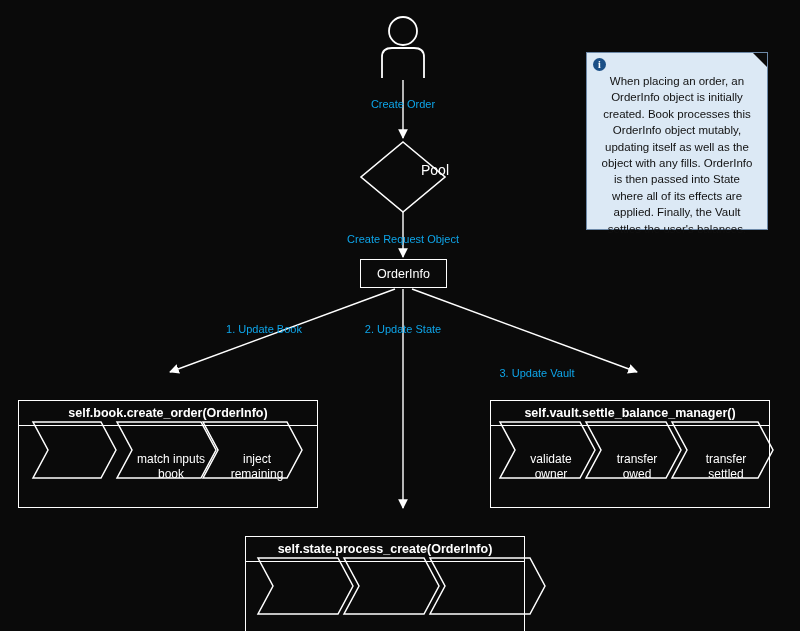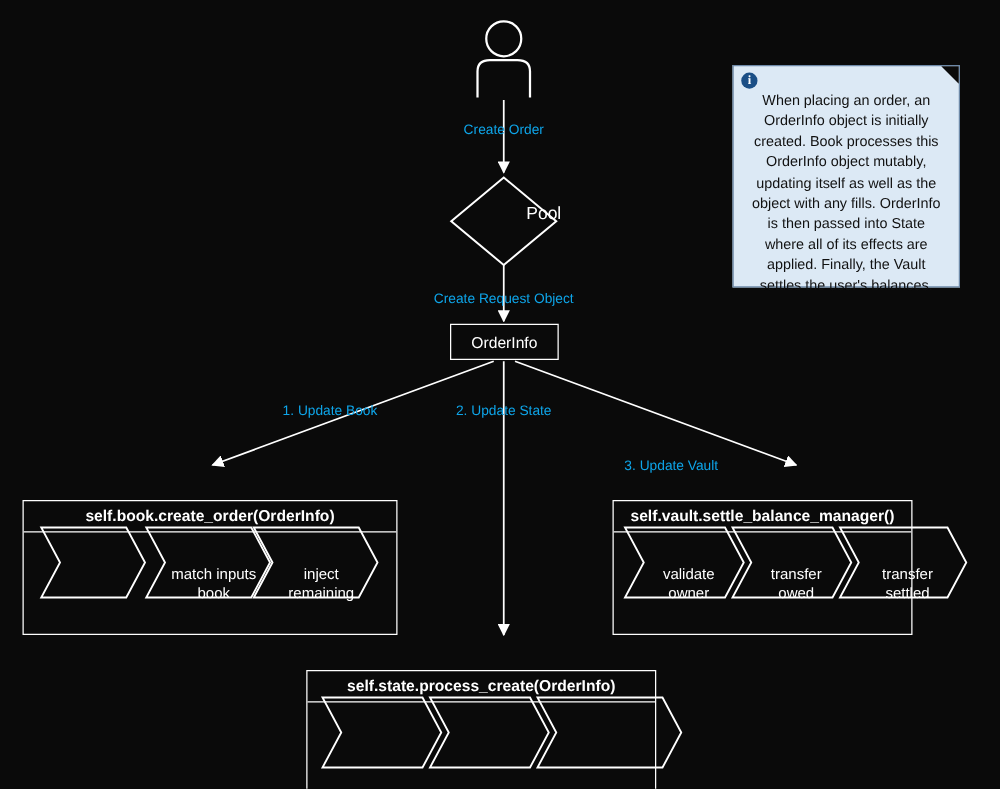--- a/index.html
+++ b/index.html
@@ -139,21 +139,21 @@
     align-items: center;
     justify-content: center;
     text-align: center;
     font-size: 12px;
     line-height: 14.5px;
     box-sizing: border-box;
     padding-left: 12px;
     padding-right: 8px;
   }
   #book-group { left: 18px; top: 376px; width: 300px; height: 108px; }
-  #vault-group { left: 490px; top: 376px; width: 240px; height: 108px; }
+  #vault-group { left: 490px; top: 376px; width: 280px; height: 108px; }
   #state-group { left: 245px; top: 512px; width: 280px; height: 108px; }
 </style>
 </head>
 <body>
 
 <svg id="canvas" viewBox="0 0 800 631">
   <defs>
     <marker id="arrow" viewBox="0 0 10 10" refX="9" refY="5" markerWidth="7" markerHeight="7" orient="auto-start-reverse">
       <path d="M 0 0 L 10 5 L 0 10 z" fill="#ffffff"></path>
     </marker>

